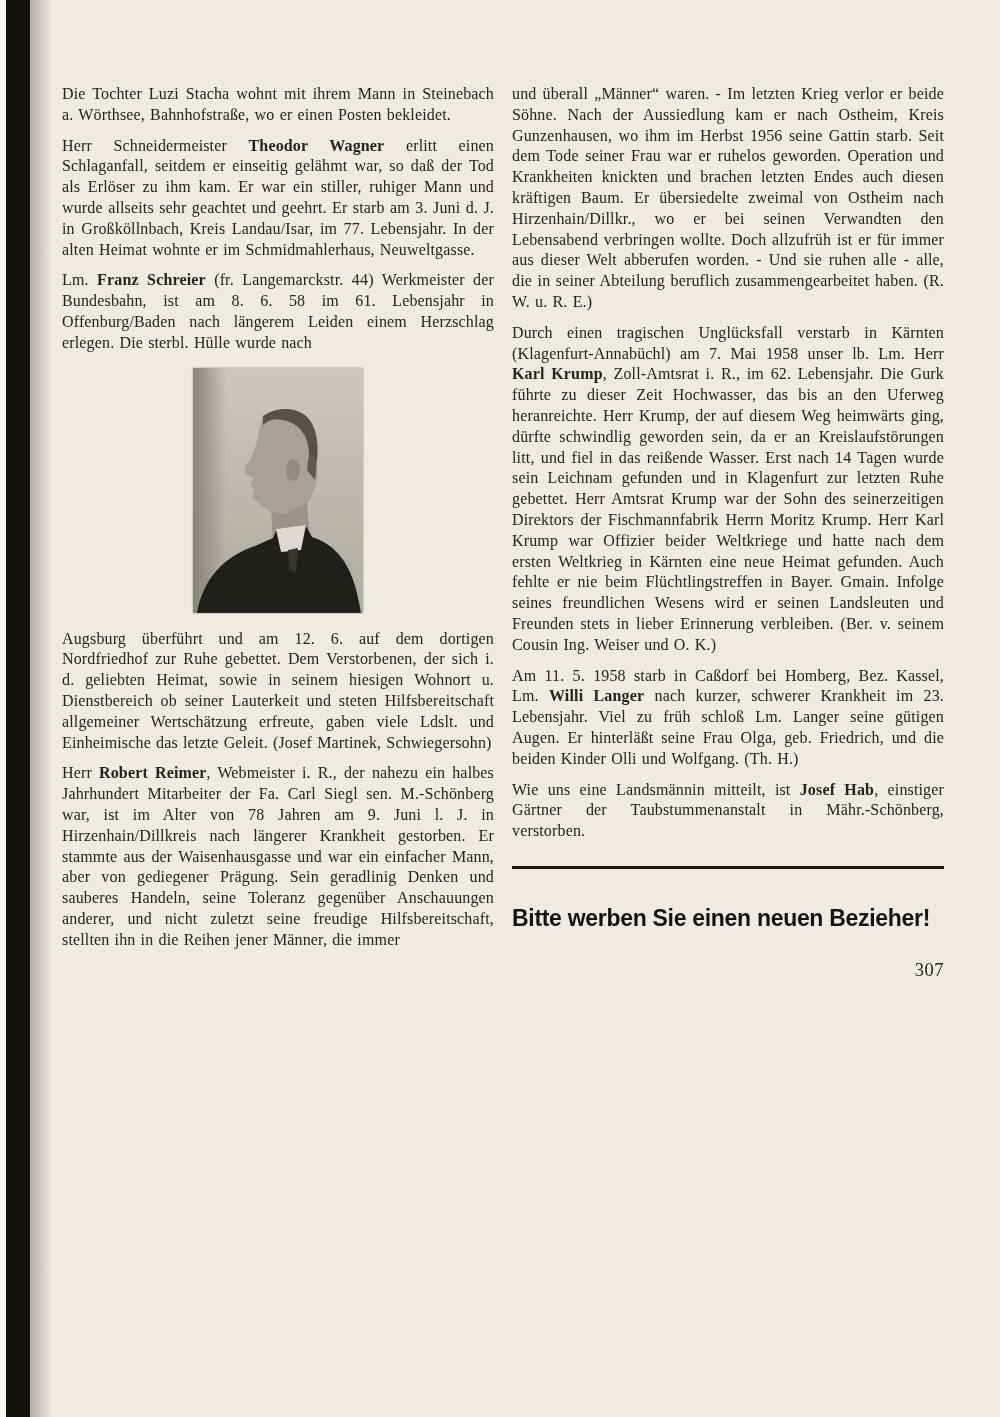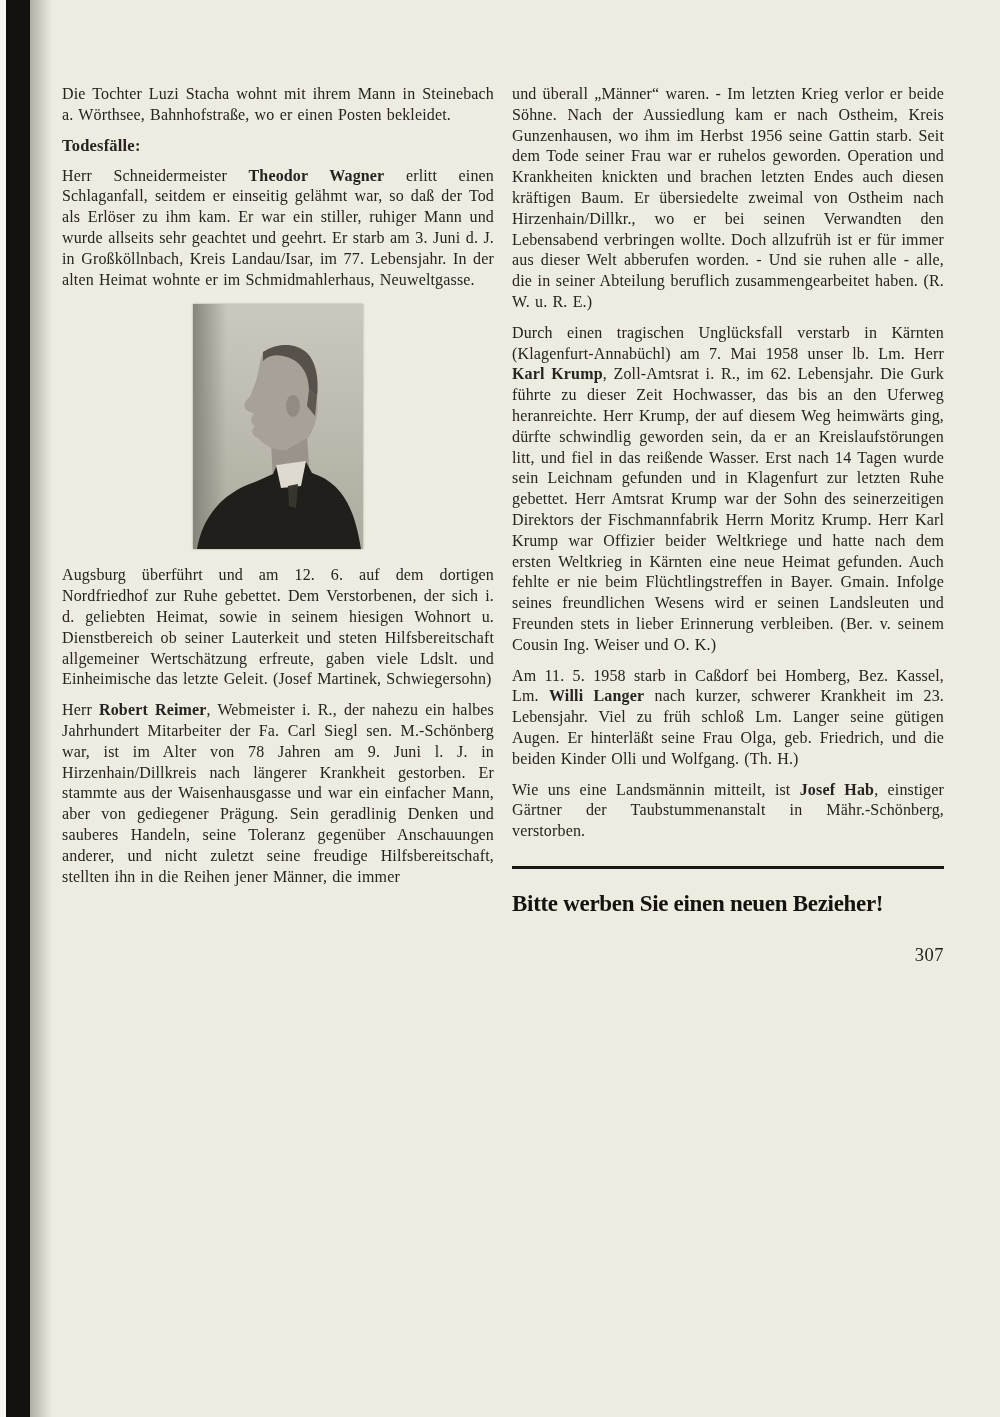--- a/index.html
+++ b/index.html
@@ -60,22 +60,22 @@
     background: #beb9ae;
     box-shadow: 0 0 2px rgba(60,55,45,0.4);
   }
   .photo-wrap svg { display: block; }
   .rule {
     height: 3px;
     background: #191613;
     margin-top: 24px;
   }
   .slogan {
-    margin-top: 22px;
-    font-family: Liberation Serif, serif;
+    margin-top: 36px;
+    font-family: Liberation Sans, sans-serif;
     font-weight: bold;
     font-size: 23px;
     letter-spacing: -0.3px;
     color: #15120f;
     white-space: nowrap;
   }
   .page-number {
     margin-top: 28px;
     text-align: right;
     font-size: 18.5px;
@@ -88,24 +88,24 @@
 <div class="page">
   <div class="edge-white"></div>
   <div class="edge-black"></div>
   <div class="edge-fade"></div>
 
   <div class="content">
 
     <div class="col">
       <p class="para">Die Tochter Luzi Stacha wohnt mit ihrem Mann in Steinebach a. Wörthsee, Bahnhofstraße, wo er einen Posten bekleidet.</p>
 
-      <h3 class="heading">Todesfälle:</h3>
 
       <p class="para"><span>Herr Schneidermeister </span><span class="b">Theodor Wagner</span><span> erlitt einen Schlaganfall, seitdem er einseitig gelähmt war, so daß der Tod als Erlöser zu ihm kam. Er war ein stiller, ruhiger Mann und wurde allseits sehr geachtet und geehrt. Er starb am 3. Juni d. J. in Großköllnbach, Kreis Landau/Isar, im 77. Lebensjahr. In der alten Heimat wohnte er im Schmidmahlerhaus, Neuweltgasse.</span></p>
 
+      <p class="para"><span>Lm. </span><span class="b">Franz Schreier</span><span> (fr. Langemarckstr. 44) Werkmeister der Bundesbahn, ist am 8. 6. 58 im 61. Lebensjahr in Offenburg/Baden nach längerem Leiden einem Herzschlag erlegen. Die sterbl. Hülle wurde nach</span></p>
 
       <div class="photo-wrap">
         <svg width="170" height="245" viewBox="0 0 170 245">
           <defs>
             <linearGradient id="bg" x1="0" y1="0" x2="0" y2="1">
               <stop offset="0" stop-color="#cbc8be"></stop>
               <stop offset="1" stop-color="#aeab9f"></stop>
             </linearGradient>
             <linearGradient id="lsh" x1="0" y1="0" x2="1" y2="0">
               <stop offset="0" stop-color="#87847a"></stop>

